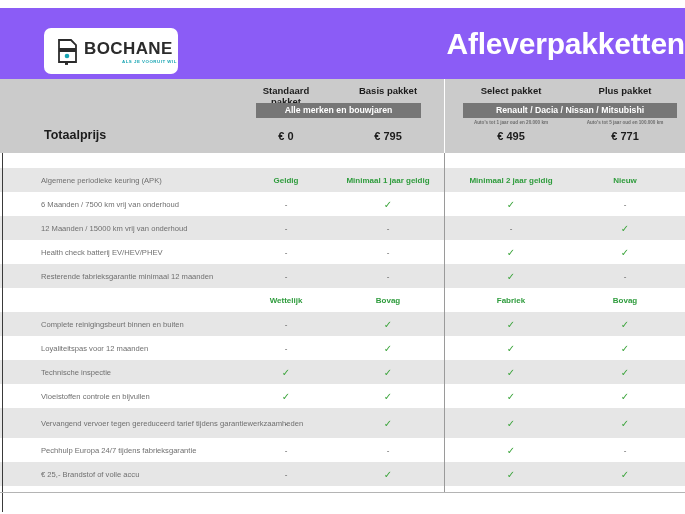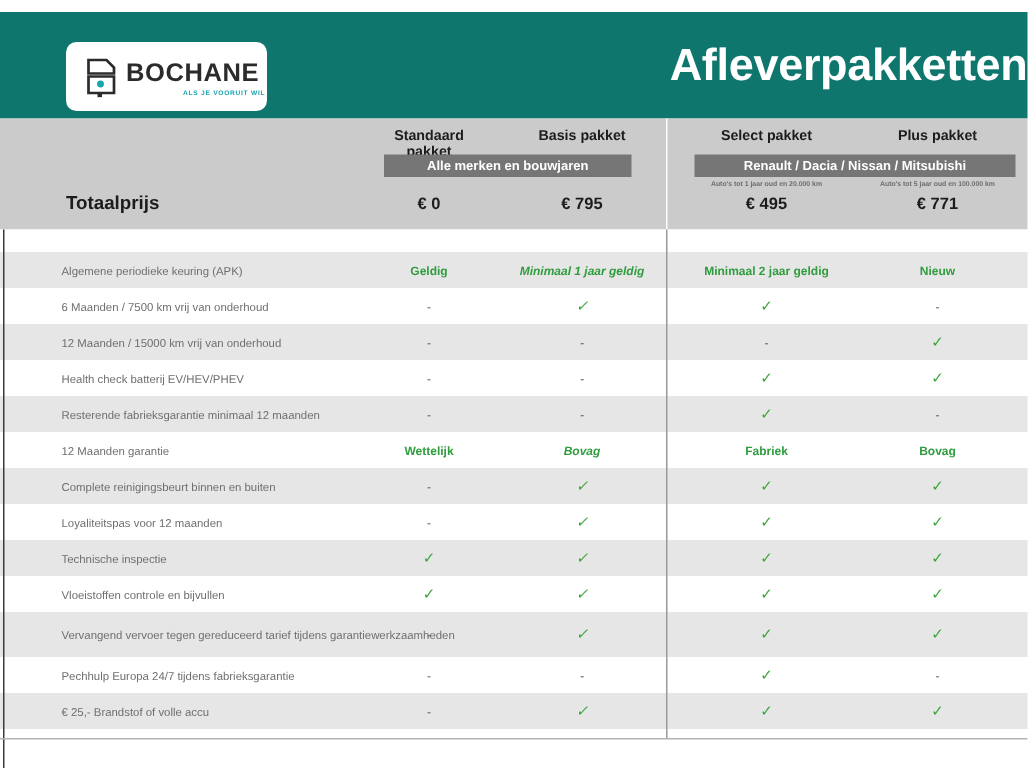--- a/index.html
+++ b/index.html
@@ -22,21 +22,21 @@
     background: #ffffff;
   }
 
   
   .header-band {
     position: absolute;
     left: 0;
     top: 8px;
     width: 685px;
     height: 71px;
-    background: #0f766e;
+    background: #8b5cf6;
   }
   .logo-box {
     position: absolute;
     left: 44px;
     top: 20px;
     width: 134px;
     height: 46px;
     background: #ffffff;
     border-radius: 7px;
     box-sizing: border-box;
@@ -224,21 +224,21 @@
     font-size: 8px;
   }
   .cell .val-text {
     color: #2f9c3d;
     font-size: 8px;
     font-weight: bold;
   }
 
   
   .c0 { left: 248px; width: 76px; }
-  .c1 { left: 336px; width: 104px; font-style: italic; }
+  .c1 { left: 336px; width: 104px; }
   .c2 { left: 455px; width: 112px; }
   .c3 { left: 573px; width: 104px; justify-content: center; }
 
   .vdivider {
     position: absolute;
     left: 444px;
     top: 153px;
     width: 1px;
     height: 339px;
     background: #9a9a9a;
@@ -390,21 +390,20 @@
         </div>
         <div class="cell c2">
           <span class="val-check">✓</span>
         </div>
         <div class="cell c3">
           <span class="val-dash">-</span>
         </div>
       </div>
       <div class="row even">
         <span class="ltick"></span>
-        <div class="row-label">12 Maanden  garantie</div>
         <div class="cell c0">
           <span class="val-text">Wettelijk</span>
         </div>
         <div class="cell c1">
           <span class="val-text">Bovag</span>
         </div>
         <div class="cell c2">
           <span class="val-text">Fabriek</span>
         </div>
         <div class="cell c3">

